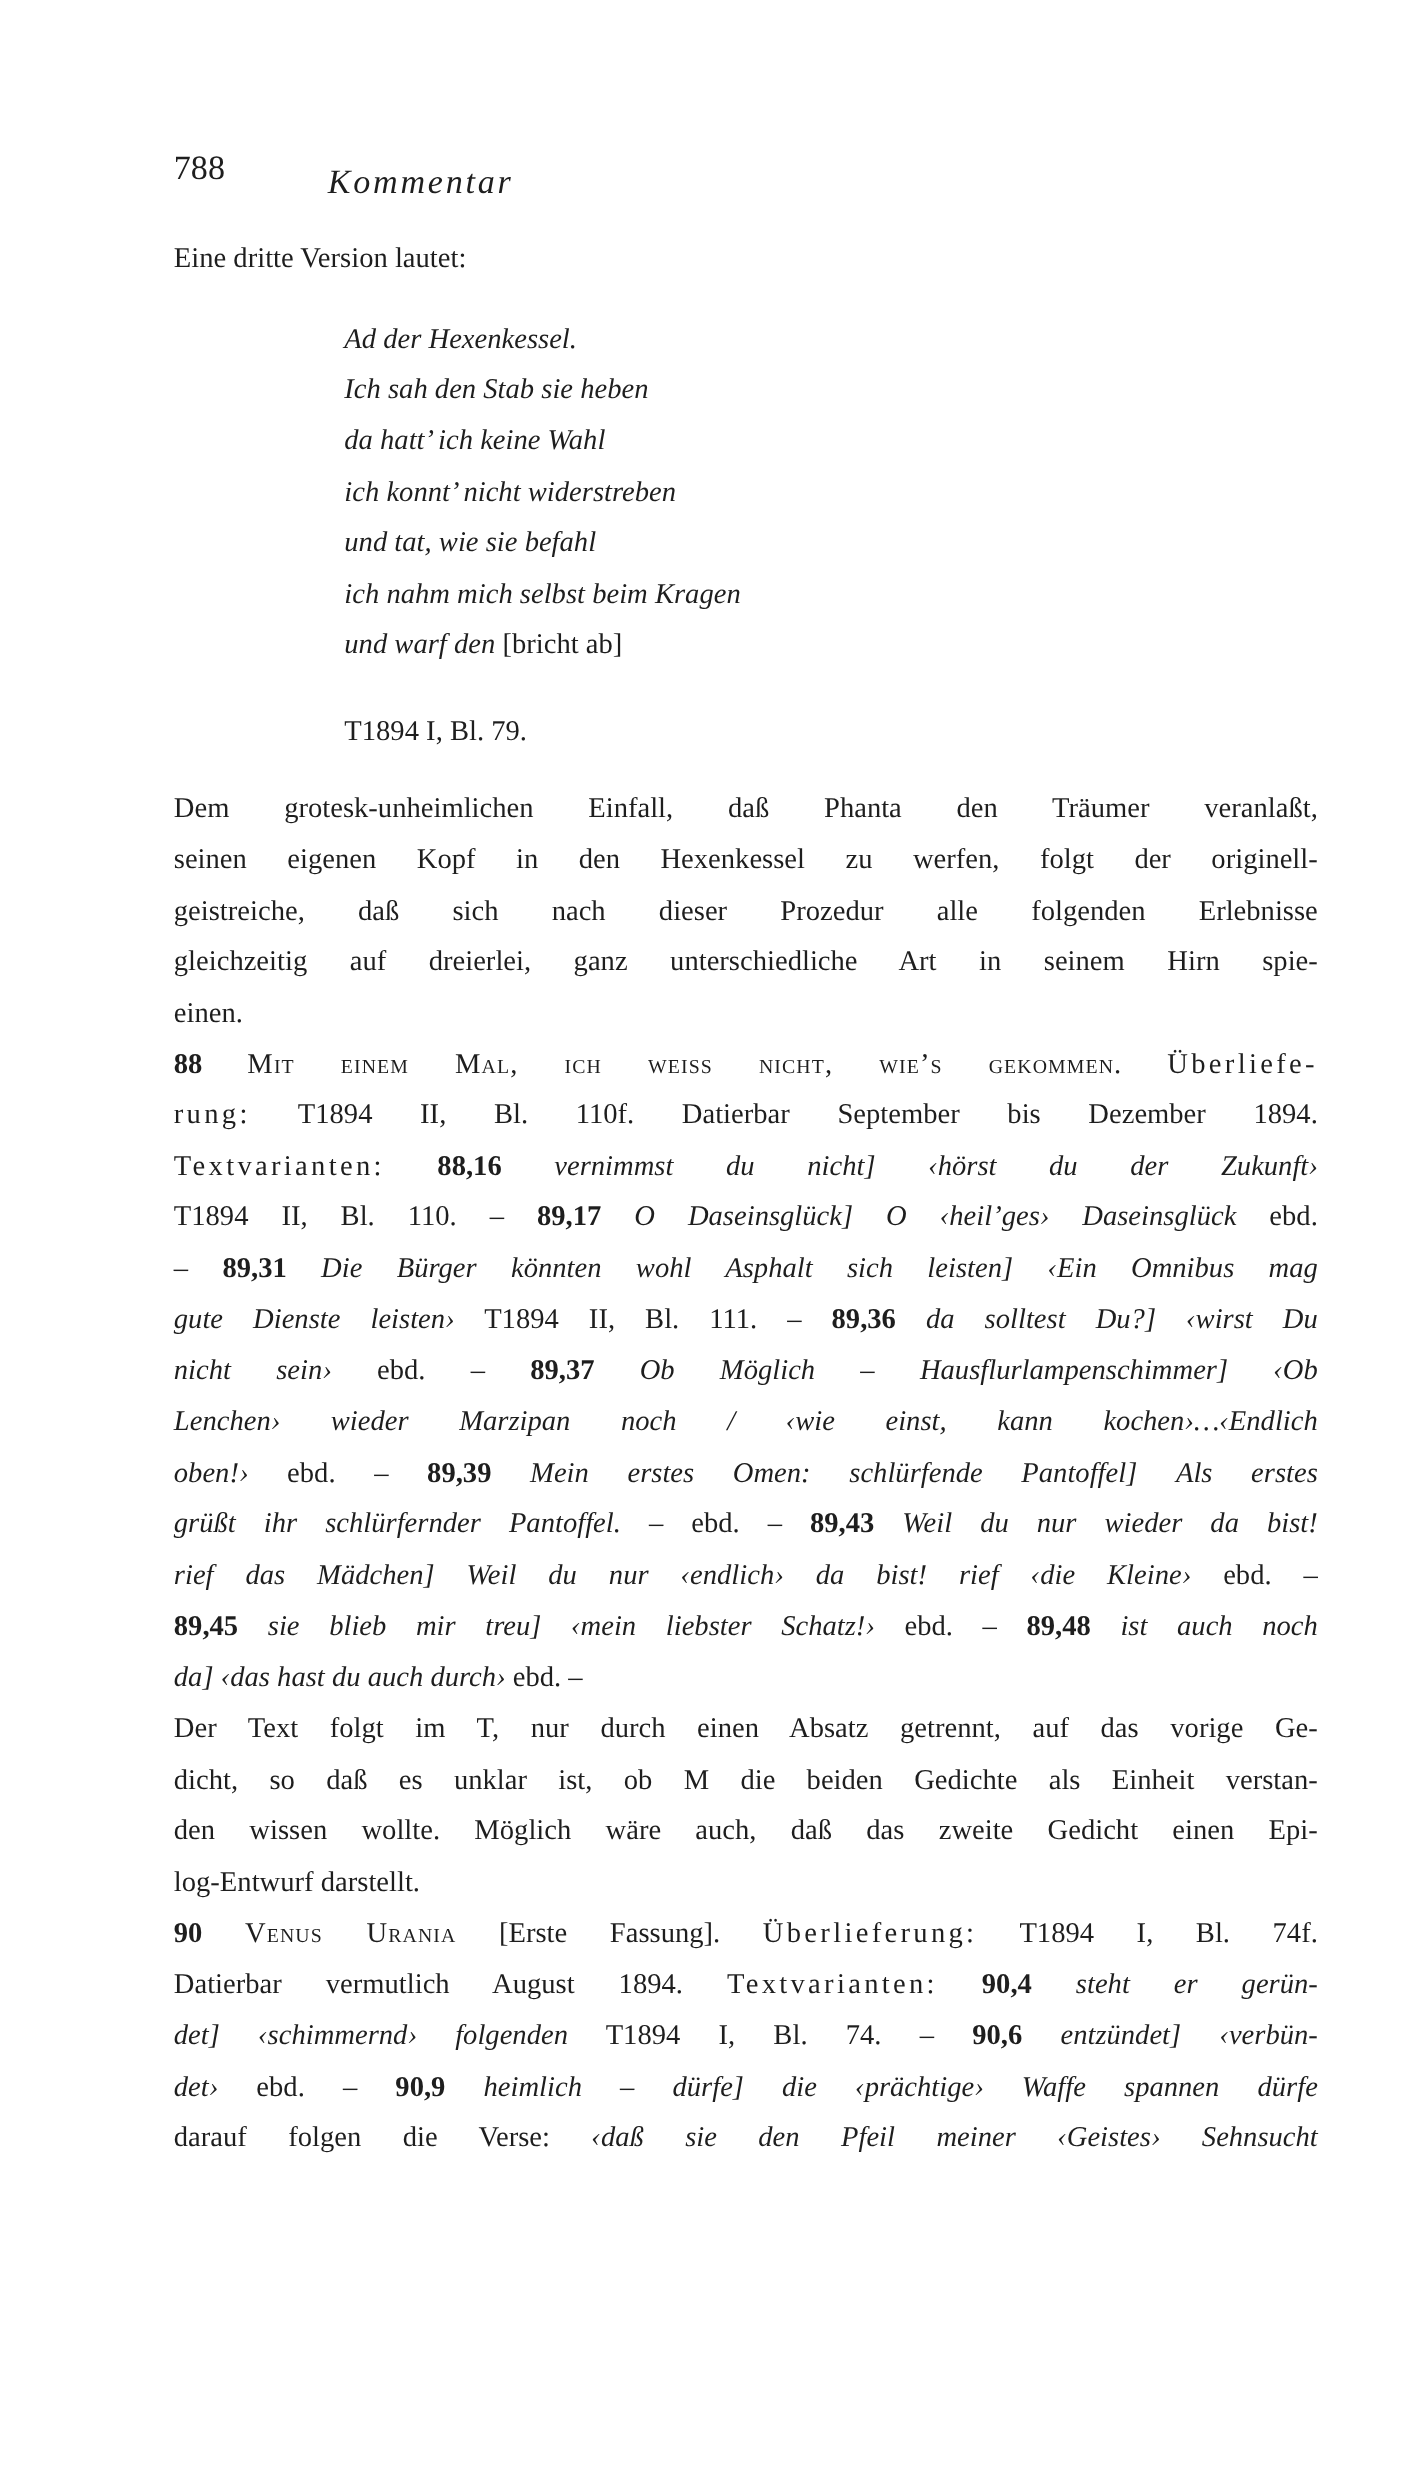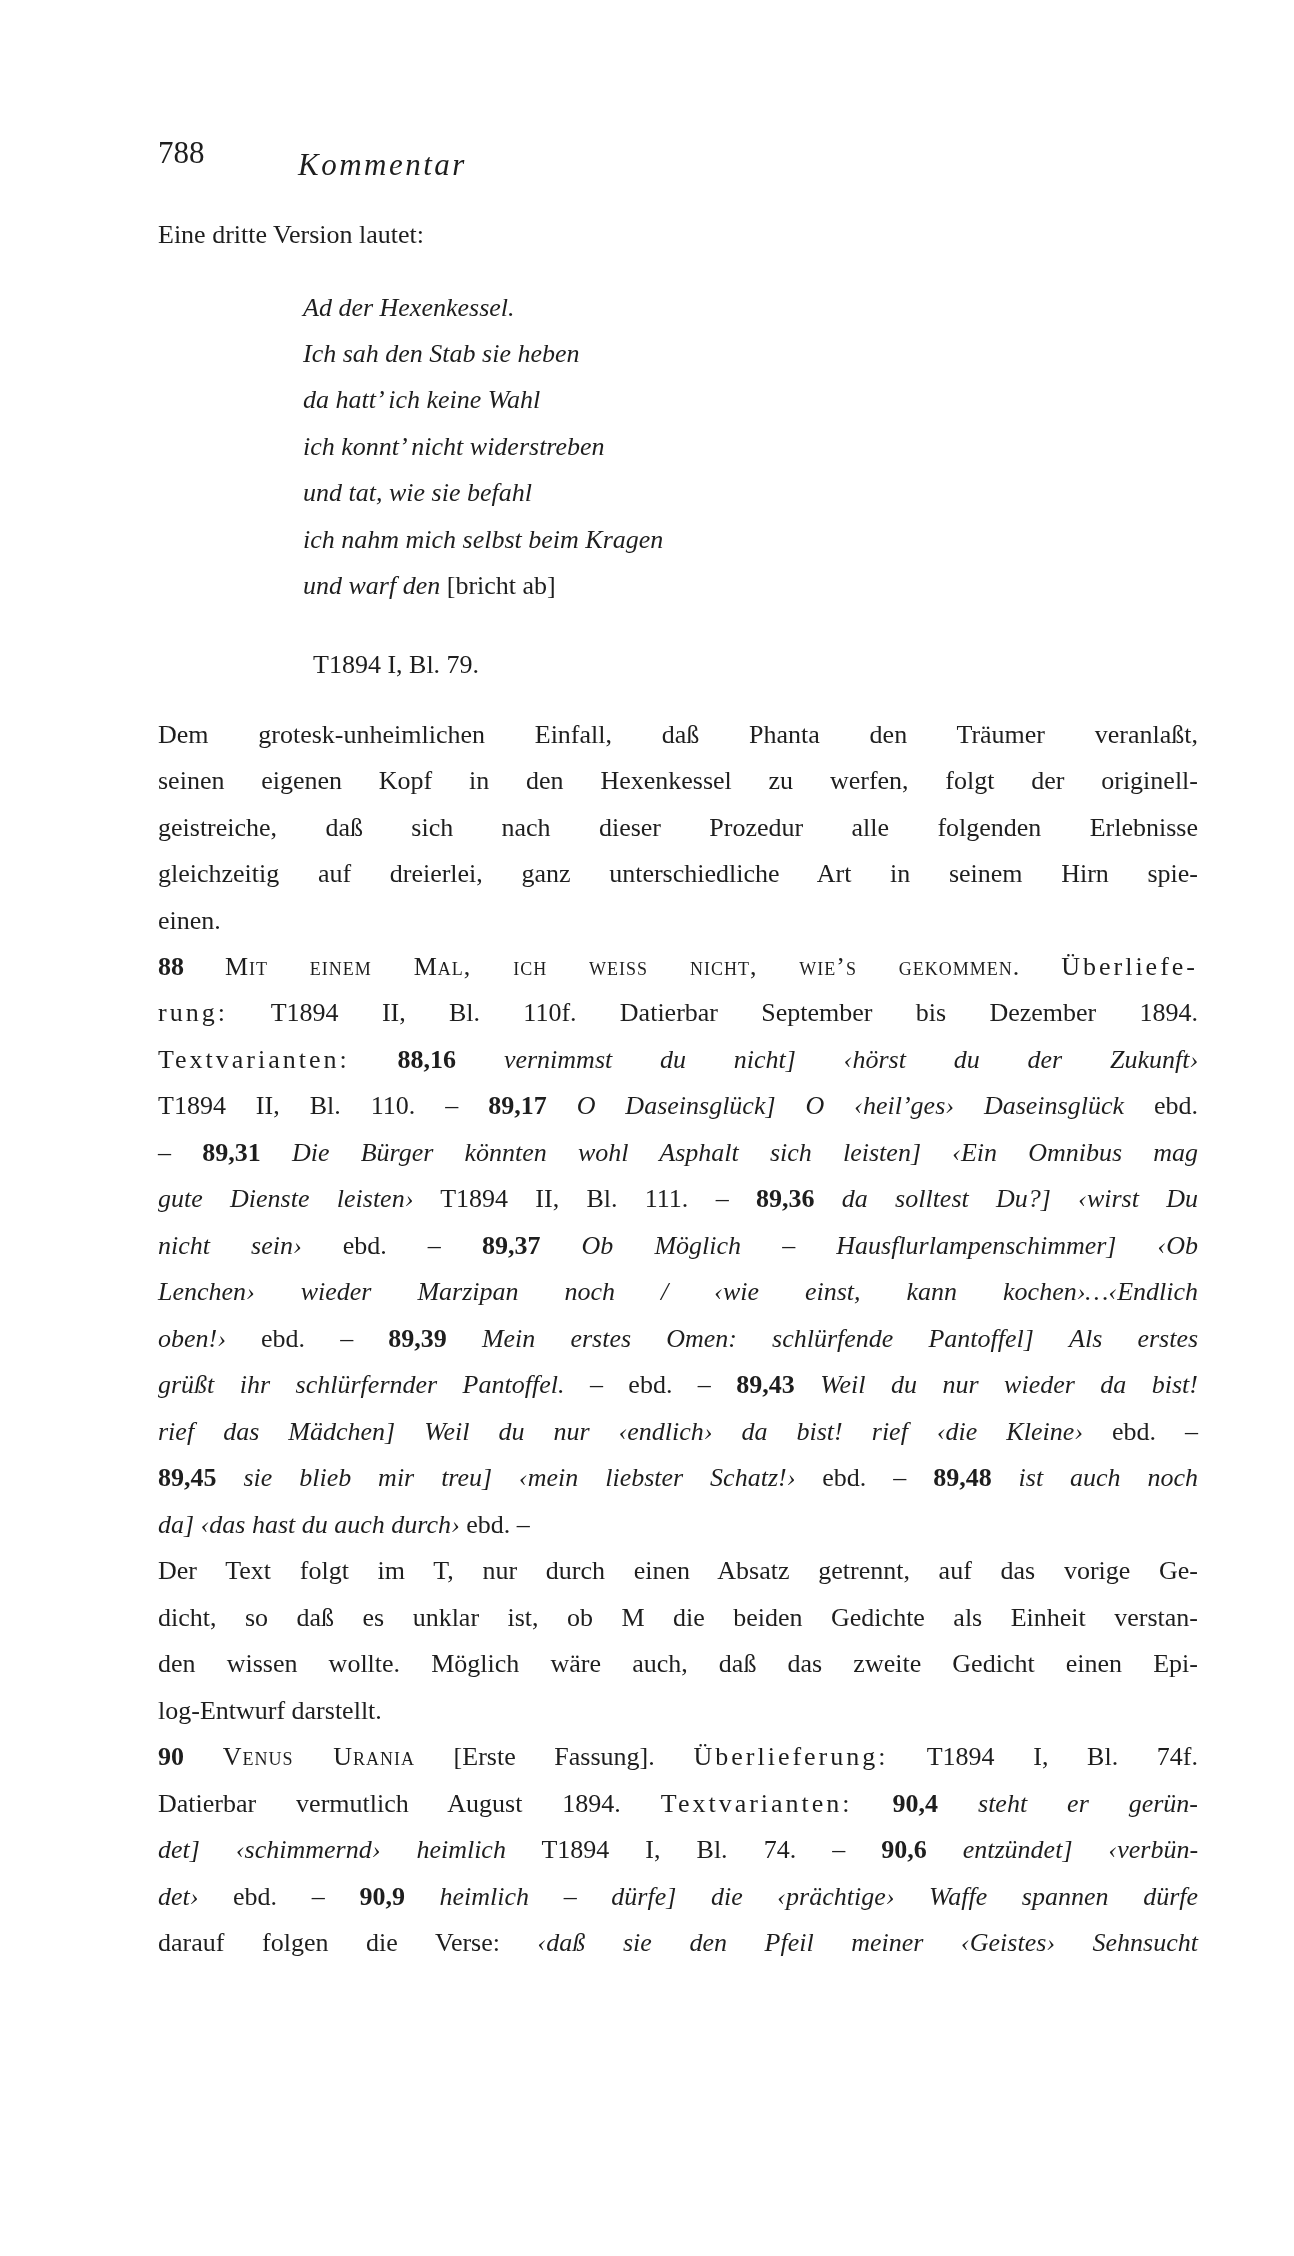--- a/index.html
+++ b/index.html
@@ -8,21 +8,21 @@
       font-family: "Liberation Serif", "DejaVu Serif", serif;
       color: #1e1e1e;
     }
     .page { position: absolute; left: 158px; top: 0; width: 1040px; }
     .running-head { position: absolute; top: 135px; left: 0; font-size: 31px; display: flex; }
     .running-head .pagenum { width: 140px; }
     .running-head .title { font-style: italic; letter-spacing: 2.5px; margin-top: 12px; }
     .line { position: absolute; left: 0; font-size: 26px; line-height: 1; white-space: nowrap; }
     .just { width: 1040px; text-align: justify; text-align-last: justify; }
     .intro { top: 222px; }
-    .poem-line { left: 145px; font-style: italic; text-align: right; }
+    .poem-line { left: 155px; font-style: italic; text-align: right; }
     .poem-line .up { font-style: normal; }
     .source { left: 155px; }
     i, .it { font-style: italic; }
     b { font-weight: bold; }
     .sc { font-variant: small-caps; letter-spacing: 1px; }
     .sp { letter-spacing: 3px; }
   </style>
 </head>
 <body>
 
@@ -147,21 +147,21 @@
   </div>
   <div class="line just" style="top:1791px">
     <span>Datierbar vermutlich August 1894.</span>
     <span class="sp">Textvarianten:</span>
     <b>90,4</b>
     <i>steht er gerün-</i>
   </div>
   <div class="line just" style="top:1837px">
     <i>det]</i>
     <i>‹schimmernd›</i>
-    <i>heimlich</i>
+    <i>folgenden</i>
     <span>T1894 I, Bl. 74. –</span>
     <b>90,6</b>
     <i>entzündet]</i>
     <i>‹verbün-</i>
   </div>
   <div class="line just" style="top:1884px">
     <i>det›</i>
     <span>ebd. –</span>
     <b>90,9</b>
     <i>heimlich – dürfe]</i>

